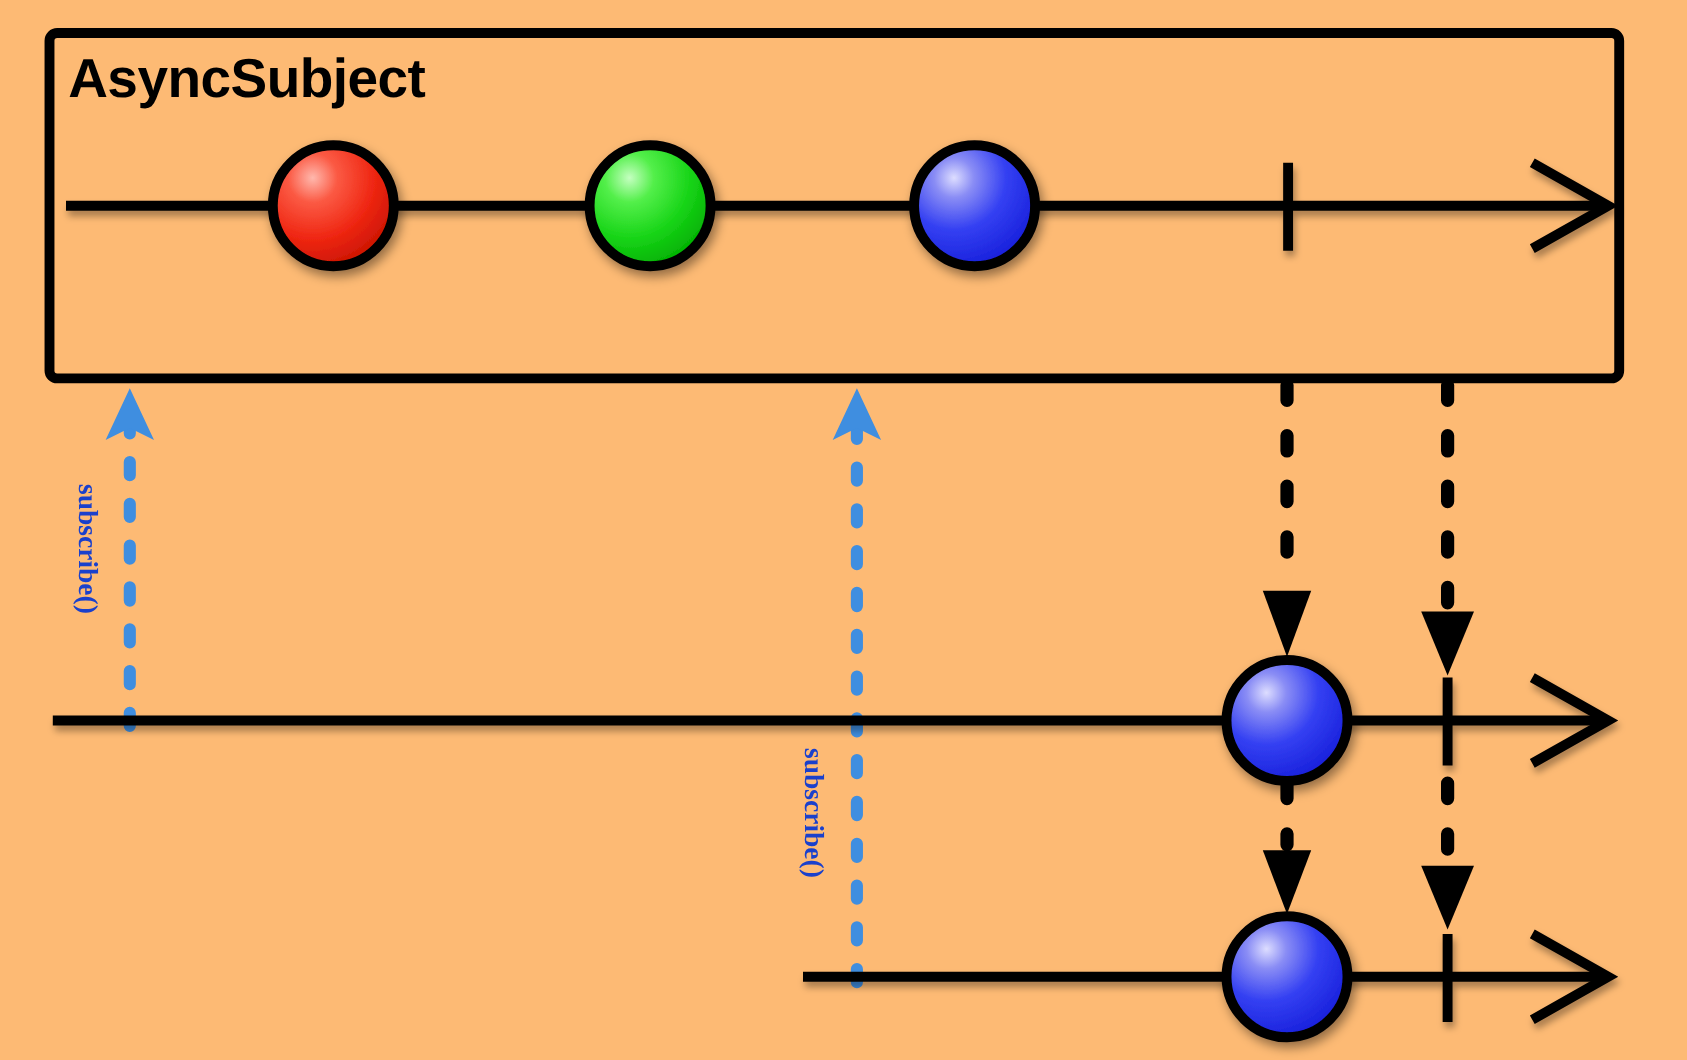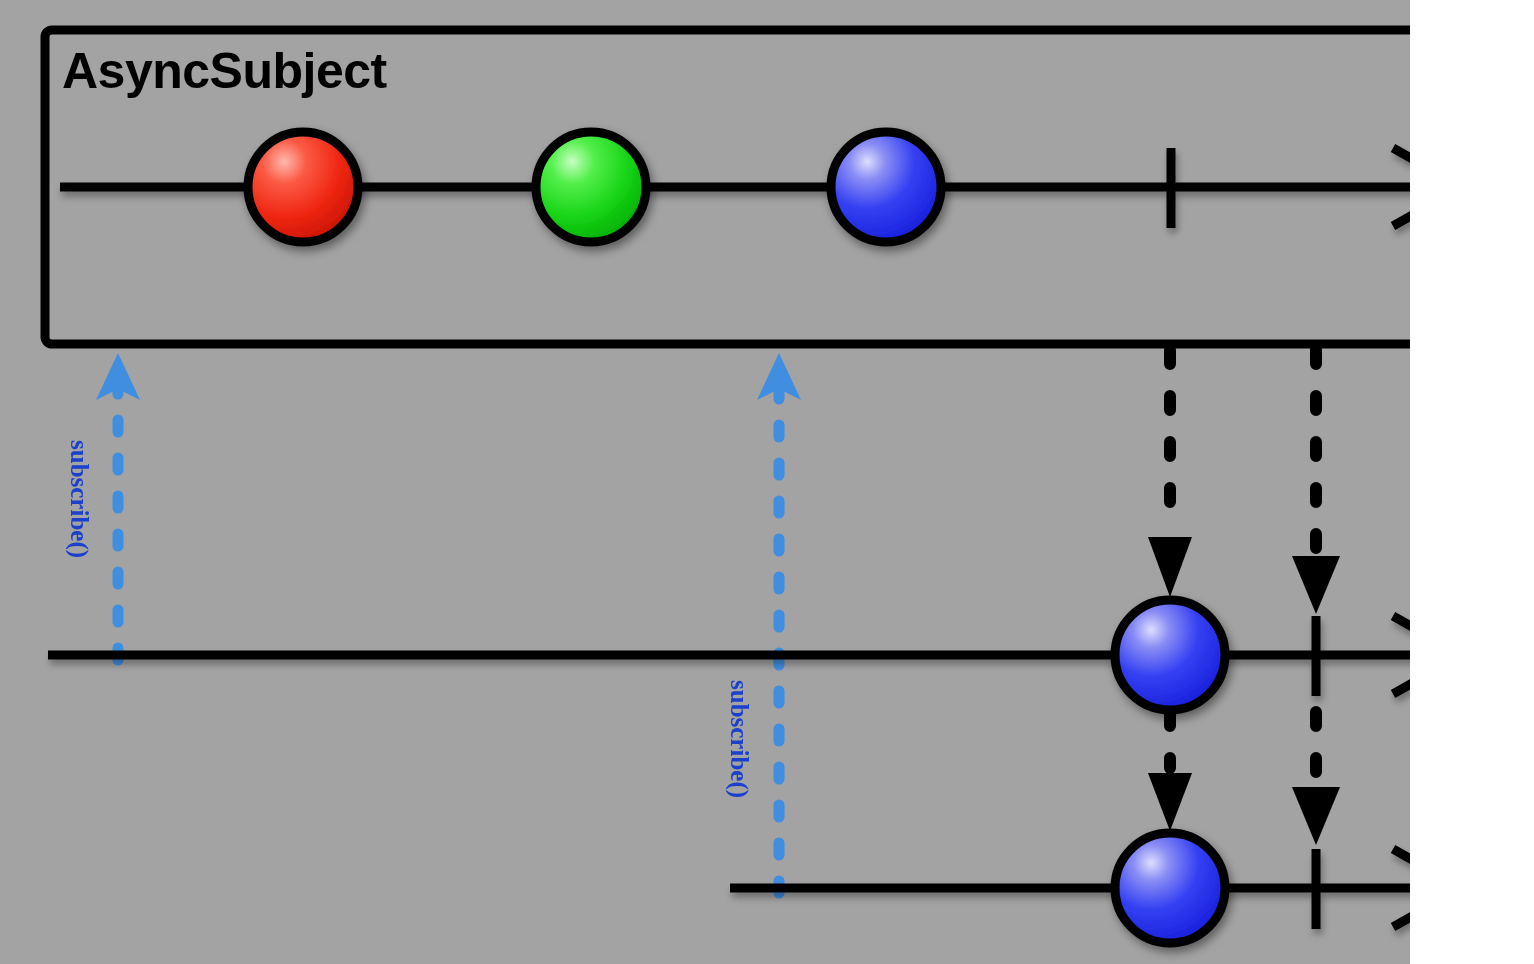--- a/index.html
+++ b/index.html
@@ -5,23 +5,23 @@
   html, body {
     margin: 0;
     padding: 0;
     background: #ffffff;
   }
   body {
     font-family: "Liberation Sans", sans-serif;
   }
   #stage {
     position: relative;
-    width: 1410px;
+    width: 1534px;
     height: 964px;
-    background: #a3a3a3;
+    background: #fdba74;
     overflow: hidden;
   }
   #stage svg {
     position: absolute;
     left: 0;
     top: 0;
   }
   .diagram-title {
     position: absolute;
     left: 62px;

